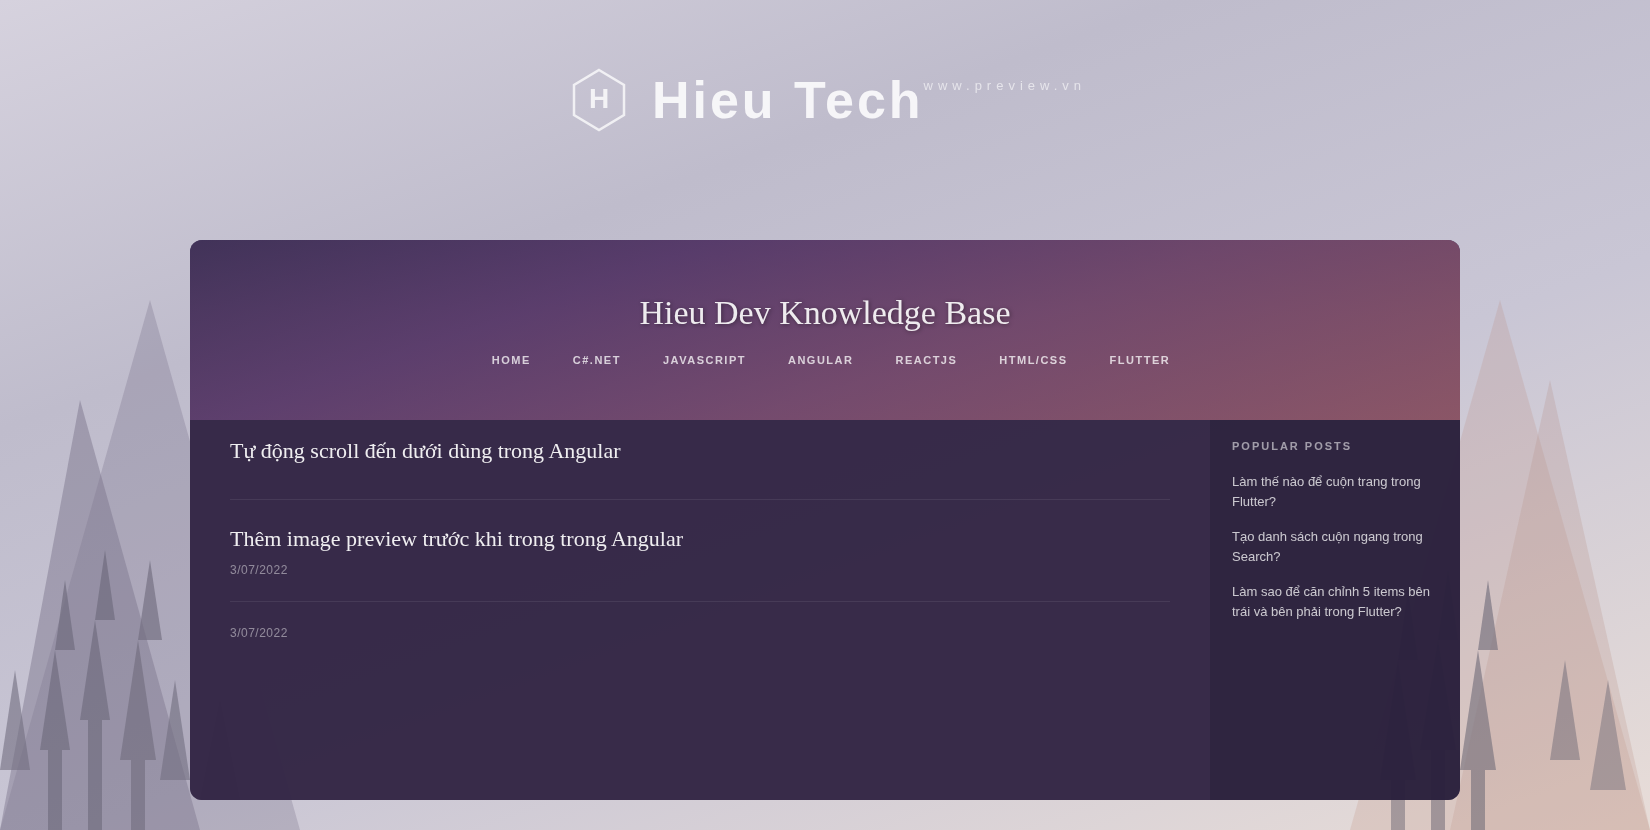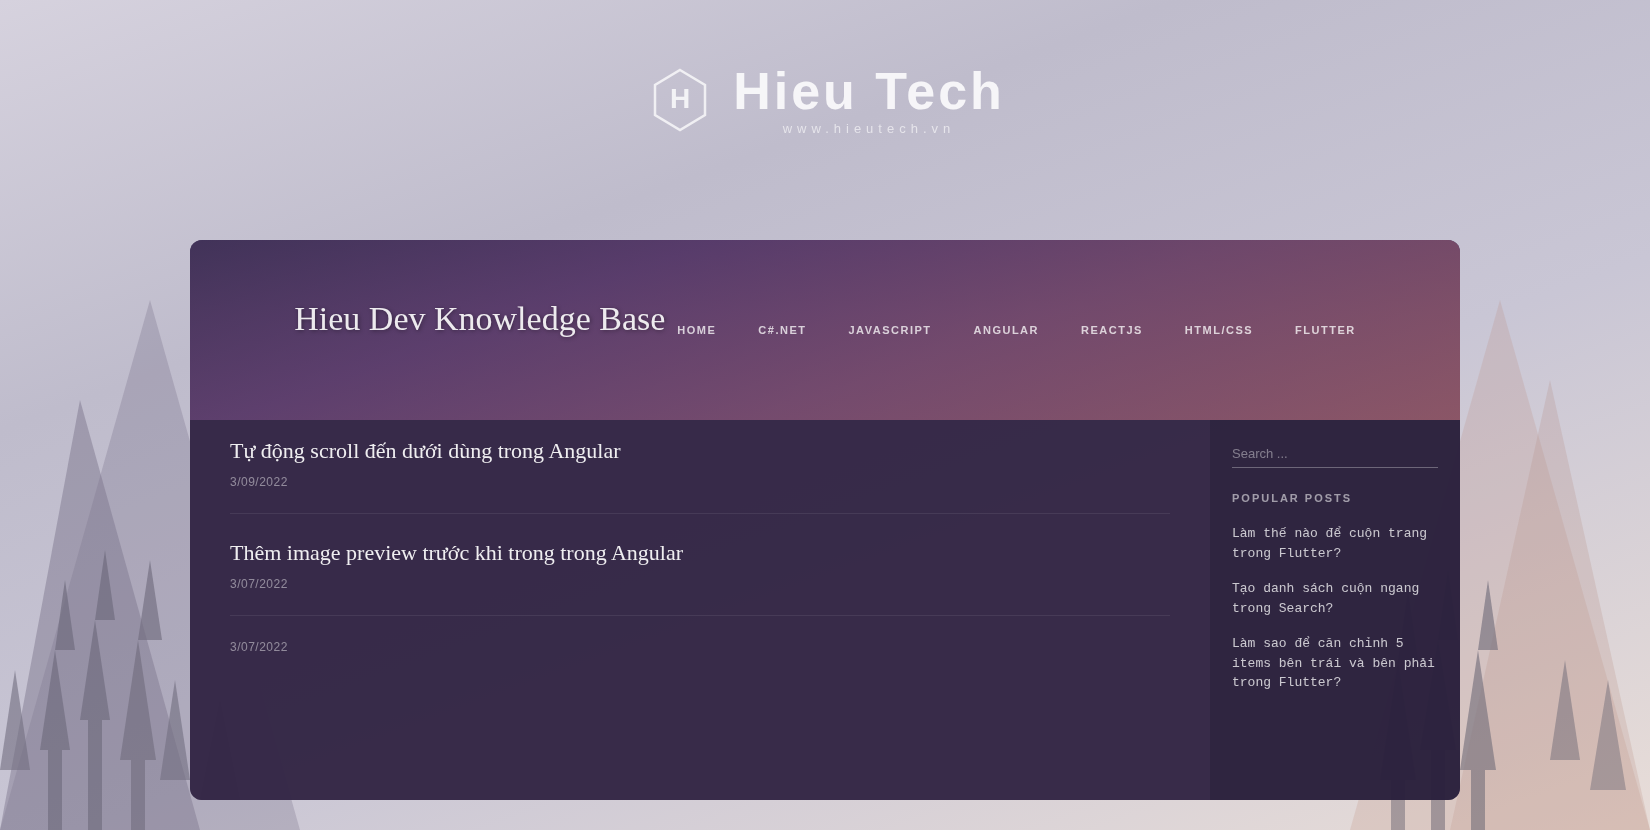--- a/index.html
+++ b/index.html
@@ -62,21 +62,21 @@
       gap: 18px;
     }
 
     .logo-icon {
       width: 70px;
       height: 70px;
     }
 
     .logo-text-block {
       display: flex;
-      flex-direction: column;
+      flex-direction: row;
     }
 
     .logo-title {
       font-size: 52px;
       font-weight: 700;
       color: rgba(255,255,255,0.85);
       letter-spacing: 3px;
       font-family: Arial, sans-serif;
       line-height: 1;
     }
@@ -102,21 +102,21 @@
       z-index: 10;
       overflow: hidden;
     }
 
     
     .card-header {
       position: relative;
       height: 180px;
       background: linear-gradient(180deg, rgba(80,60,110,0.7) 0%, rgba(100,70,120,0.6) 40%, rgba(120,80,130,0.5) 100%);
       display: flex;
-      flex-direction: row;
+      flex-direction: column;
       align-items: center;
       justify-content: center;
       overflow: hidden;
     }
 
     .card-bg-scene {
       position: absolute;
       inset: 0;
       background: linear-gradient(160deg, #3a2d50 0%, #5a3a6a 30%, #7a4a6a 60%, #9a5a60 100%);
       opacity: 0.7;
@@ -228,21 +228,21 @@
     }
 
     .popular-post-item {
       margin-bottom: 16px;
       cursor: pointer;
     }
 
     .popular-post-title {
       font-size: 13px;
       color: rgba(255,255,255,0.75);
-      font-family: Liberation Mono, monospace;
+      font-family: Liberation Sans, sans-serif;
       line-height: 1.5;
     }
 
     
     svg.trees {
       width: 100%;
       height: 100%;
     }
   </style>
 </head>
@@ -293,21 +293,21 @@
 
 <div class="header">
   <div class="logo-container">
 
     <svg class="logo-icon" viewBox="0 0 70 70" xmlns="http://www.w3.org/2000/svg">
       <polygon points="35,5 60,20 60,50 35,65 10,50 10,20" fill="none" stroke="rgba(255,255,255,0.75)" stroke-width="2.5"></polygon>
       <text x="35" y="43" text-anchor="middle" font-size="28" font-weight="900" font-family="Arial" fill="rgba(255,255,255,0.8)">H</text>
     </svg>
     <div class="logo-text-block">
       <span class="logo-title">Hieu Tech</span>
-      <span class="logo-url">www.hieutech.vn</span>
+      <span class="logo-url">www.preview.vn</span>
     </div>
   </div>
 </div>
 
 <div class="main-card">
 
   <div class="card-header">
     <div class="card-bg-scene"></div>
     <h1 class="site-title">Hieu Dev Knowledge Base</h1>
     <ul class="nav-bar">
@@ -321,33 +321,31 @@
         <li class="nav-item">FLUTTER</li>
       </ul>
   </div>
 
   <div class="card-body">
 
     <div class="posts-area">
 
     <div class="post-item">
           <div class="post-title">Tự động scroll đến dưới dùng trong Angular</div>
-          <div class="post-date">3/09/2022</div>
         </div>
         <div class="post-item">
           <div class="post-title">Thêm image preview trước khi trong trong Angular</div>
           <div class="post-date">3/07/2022</div>
         </div>
         <div class="post-item">
           <div class="post-date">3/07/2022</div>
         </div>
       </div>
 
     <div class="sidebar">
-      <input type="text" class="search-box" placeholder="Search ..." style="">
 
       <div class="sidebar-section-title">POPULAR POSTS</div>
 
       <div class="popular-posts-list">
 
       <div class="popular-post-item">
             <div class="popular-post-title">Làm thế nào để cuộn trang trong Flutter?</div>
           </div>
           <div class="popular-post-item">
             <div class="popular-post-title">Tạo danh sách cuộn ngang trong Search?</div>

